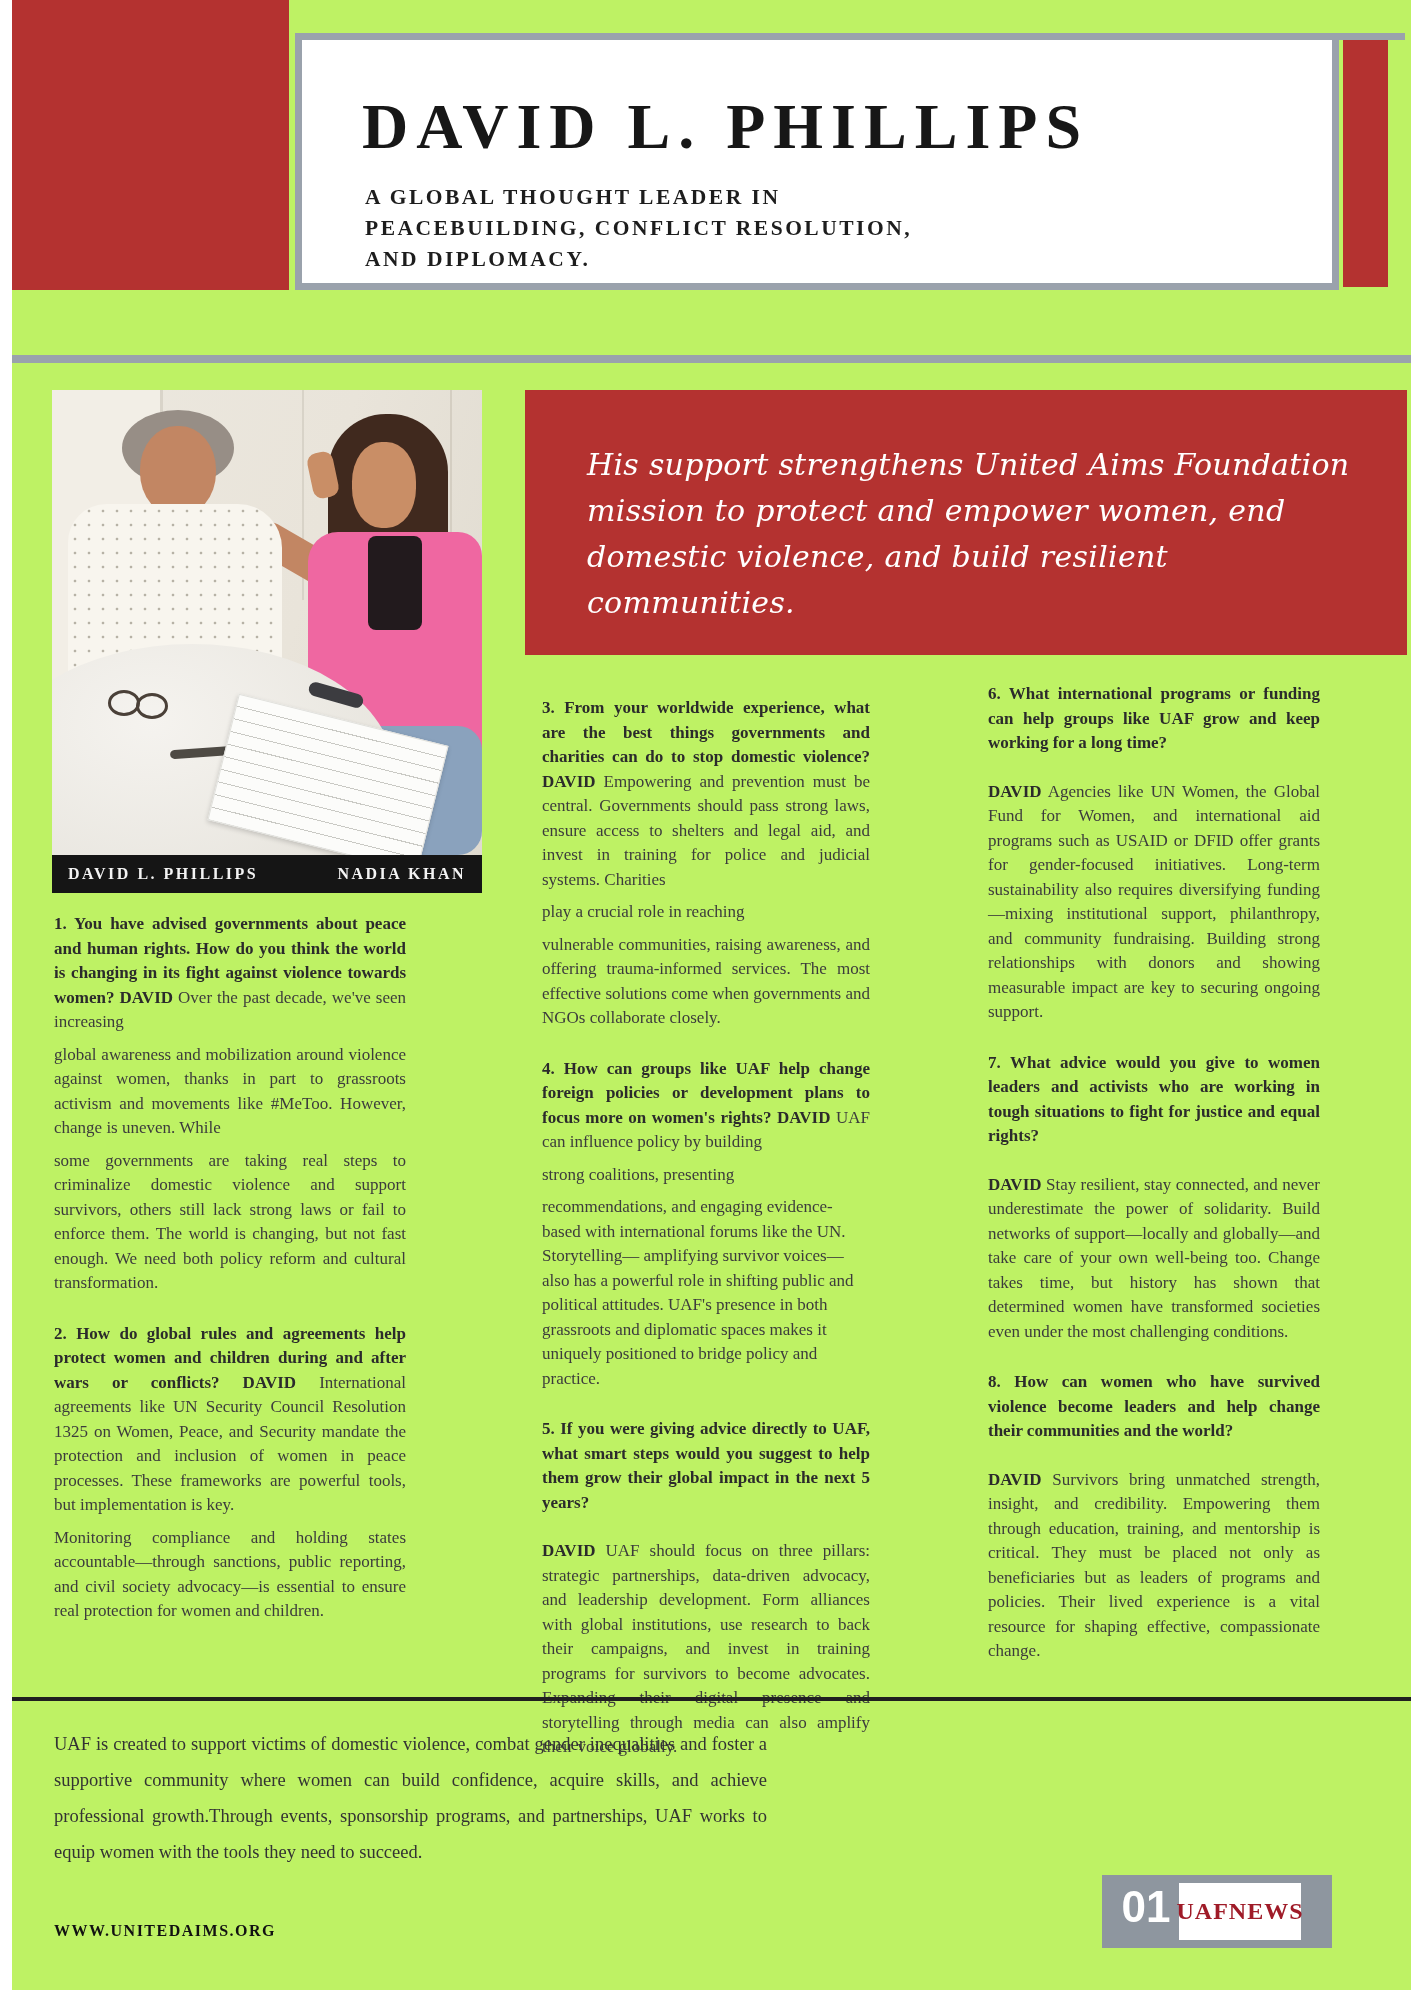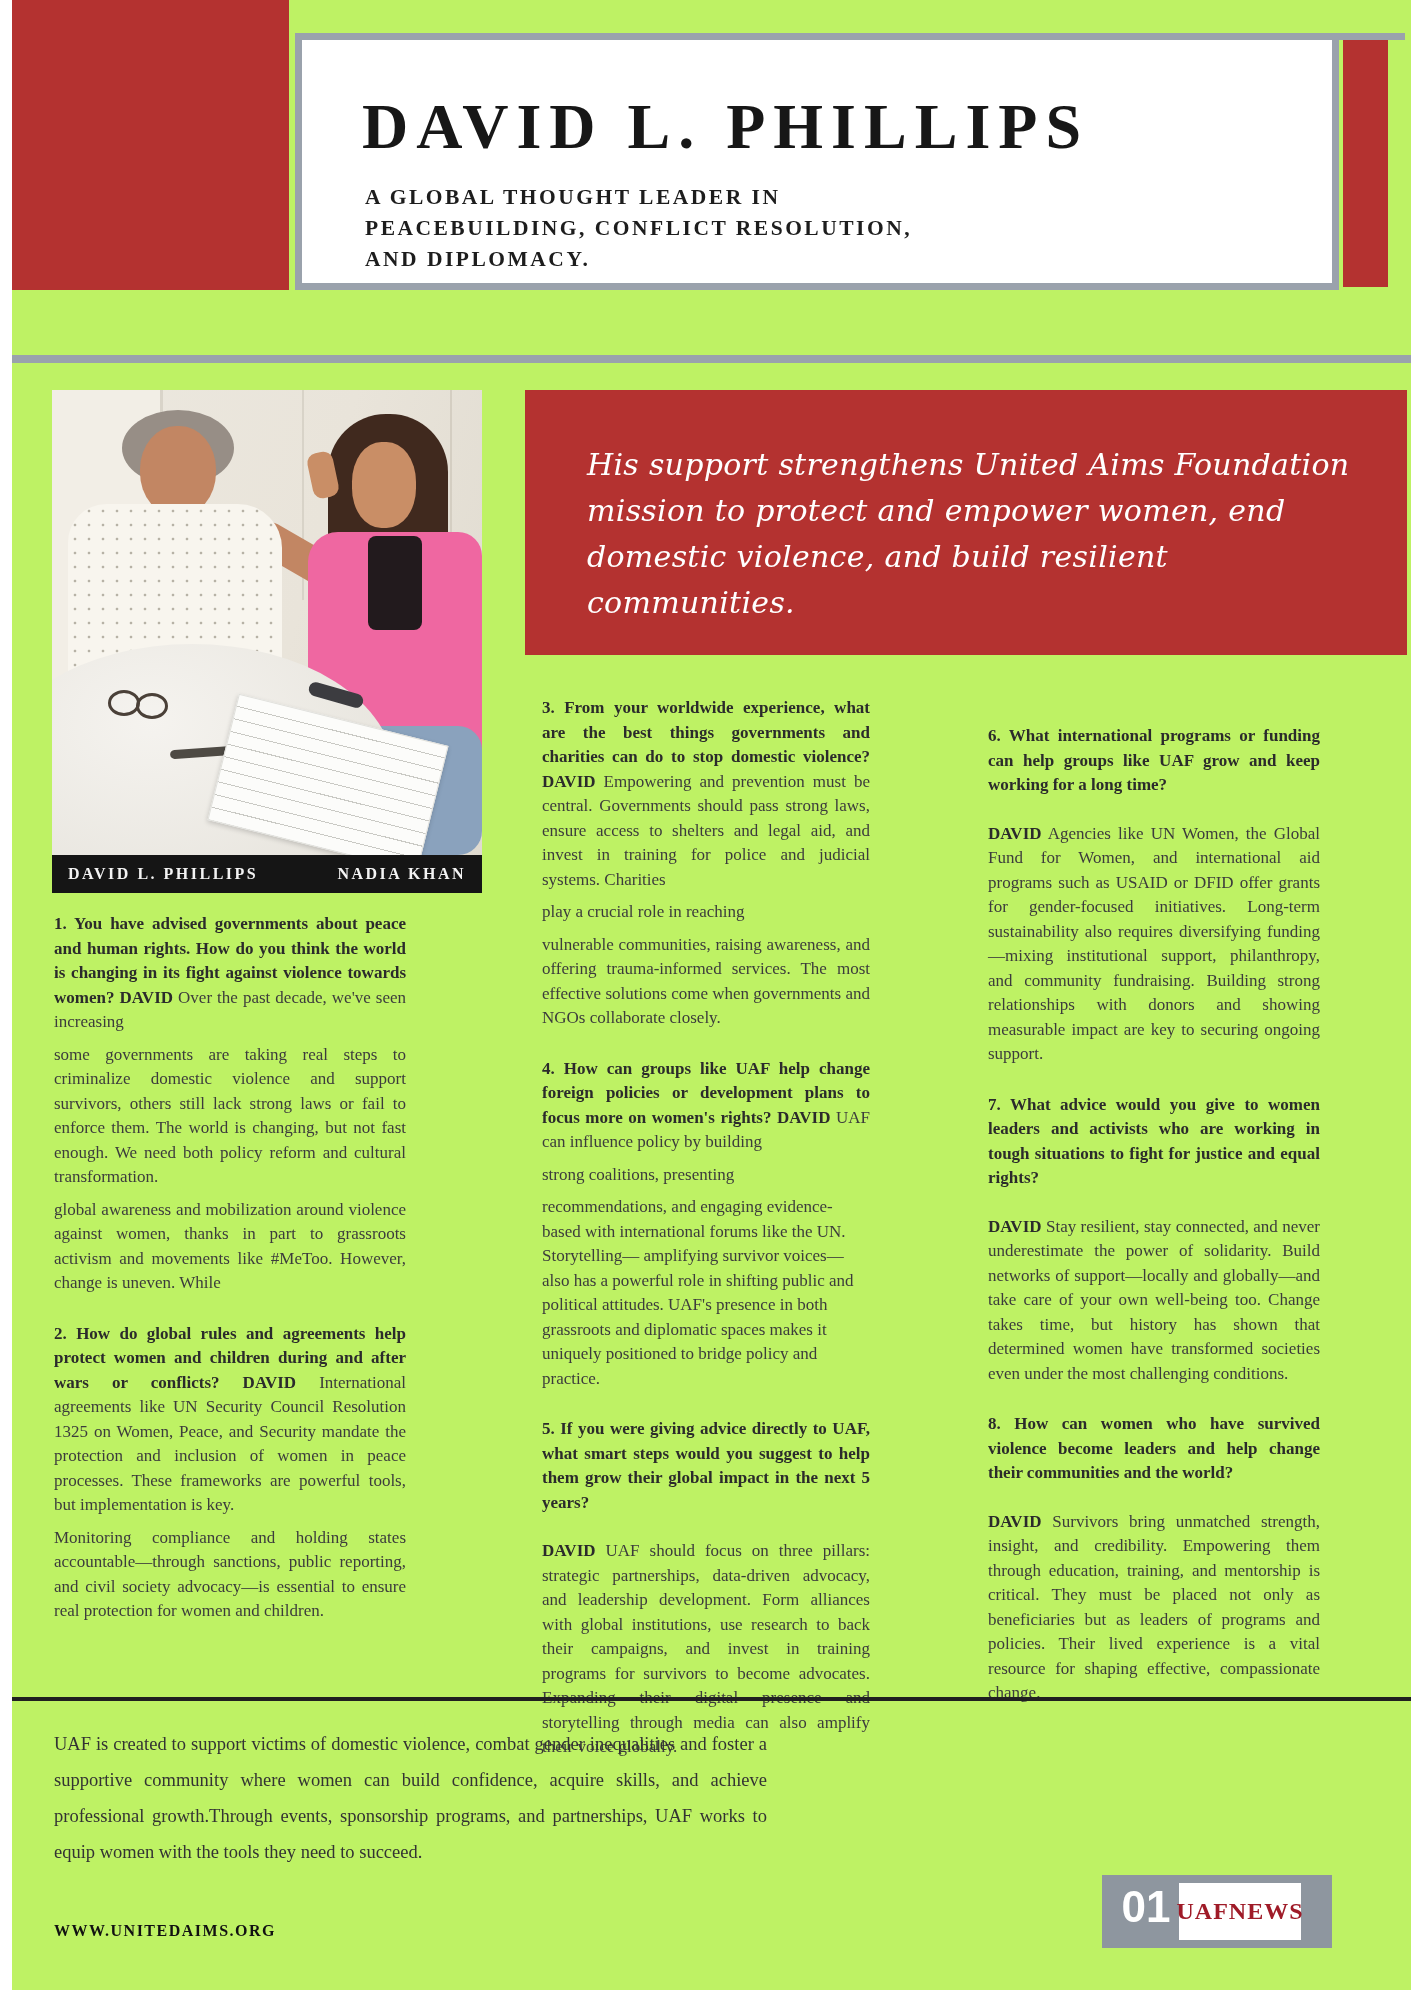--- a/index.html
+++ b/index.html
@@ -60,21 +60,21 @@
   
   .quote-box{position:absolute;left:513px;top:390px;width:882px;height:265px;background:#b43230;
              box-sizing:border-box;padding:52px 48px 16px 62px;}
   .quote-text{color:#ffffff;font-style:italic;font-size:30px;line-height:46px;letter-spacing:.3px;
               font-family:"DejaVu Serif","Liberation Serif",serif;}
 
   
   .col{position:absolute;font-size:17px;line-height:24.5px;text-align:justify;color:#3c3c3c;}
   .col1{left:42px;top:912px;width:352px;}
   .col2{left:530px;top:696px;width:328px;}
-  .col3{left:976px;top:724px;width:332px;}
+  .col3{left:976px;top:682px;width:332px;}
   .col p{margin:0 0 8px 0;}
   .col p.qgap{margin-top:26px;}
   .col p.agap{margin-top:24px;}
   .bq{font-weight:700;color:#2b2b2b;}
   .left{text-align:left;}
 
   
   .bottom-rule{position:absolute;left:0;top:1697px;width:1411px;height:4px;background:#202020;}
   .about{position:absolute;left:42px;top:1726px;width:713px;font-size:18.5px;line-height:36px;
          text-align:justify;color:#333333;}
@@ -131,22 +131,22 @@
   </div>
 
   <div class="quote-box">
     <div class="quote-text prelines">His support strengthens United Aims Foundation
 mission to protect and empower women, end
 domestic violence, and build resilient communities.</div>
   </div>
 
   <div class="col col1">
     <p><span class="bq">1. You have advised governments about peace and human rights. How do you think the world is changing in its fight against violence towards women?</span> <span class="bq">DAVID</span> <span>Over the past decade, we've seen increasing</span></p>
+    <p>global awareness and mobilization around violence against women, thanks in part to grassroots activism and movements like #MeToo. However, change is uneven. While</p>
     <p>some governments are taking real steps to criminalize domestic violence and support survivors, others still lack strong laws or fail to enforce them. The world is changing, but not fast enough. We need both policy reform and cultural transformation.</p>
-    <p>global awareness and mobilization around violence against women, thanks in part to grassroots activism and movements like #MeToo. However, change is uneven. While</p>
     <p class="qgap"><span class="bq">2. How do global rules and agreements help protect women and children during and after wars or conflicts?</span> <span class="bq">DAVID</span> <span>International agreements like UN Security Council Resolution 1325 on Women, Peace, and Security mandate the protection and inclusion of women in peace processes. These frameworks are powerful tools, but implementation is key.</span></p>
     <p>Monitoring compliance and holding states accountable—through sanctions, public reporting, and civil society advocacy—is essential to ensure real protection for women and children.</p>
   </div>
 
   <div class="col col2">
     <p><span class="bq">3. From your worldwide experience, what are the best things governments and charities can do to stop domestic violence?</span> <span class="bq">DAVID</span> <span>Empowering and prevention must be central. Governments should pass strong laws, ensure access to shelters and legal aid, and invest in training for police and judicial systems. Charities</span></p>
     <p class="left">play a crucial role in reaching</p>
     <p>vulnerable communities, raising awareness, and offering trauma-informed services. The most effective solutions come when governments and NGOs collaborate closely.</p>
     <p class="qgap"><span class="bq">4. How can groups like UAF help change foreign policies or development plans to focus more on women's rights?</span> <span class="bq">DAVID</span> <span>UAF can influence policy by building</span></p>
     <p class="left">strong coalitions, presenting</p>

